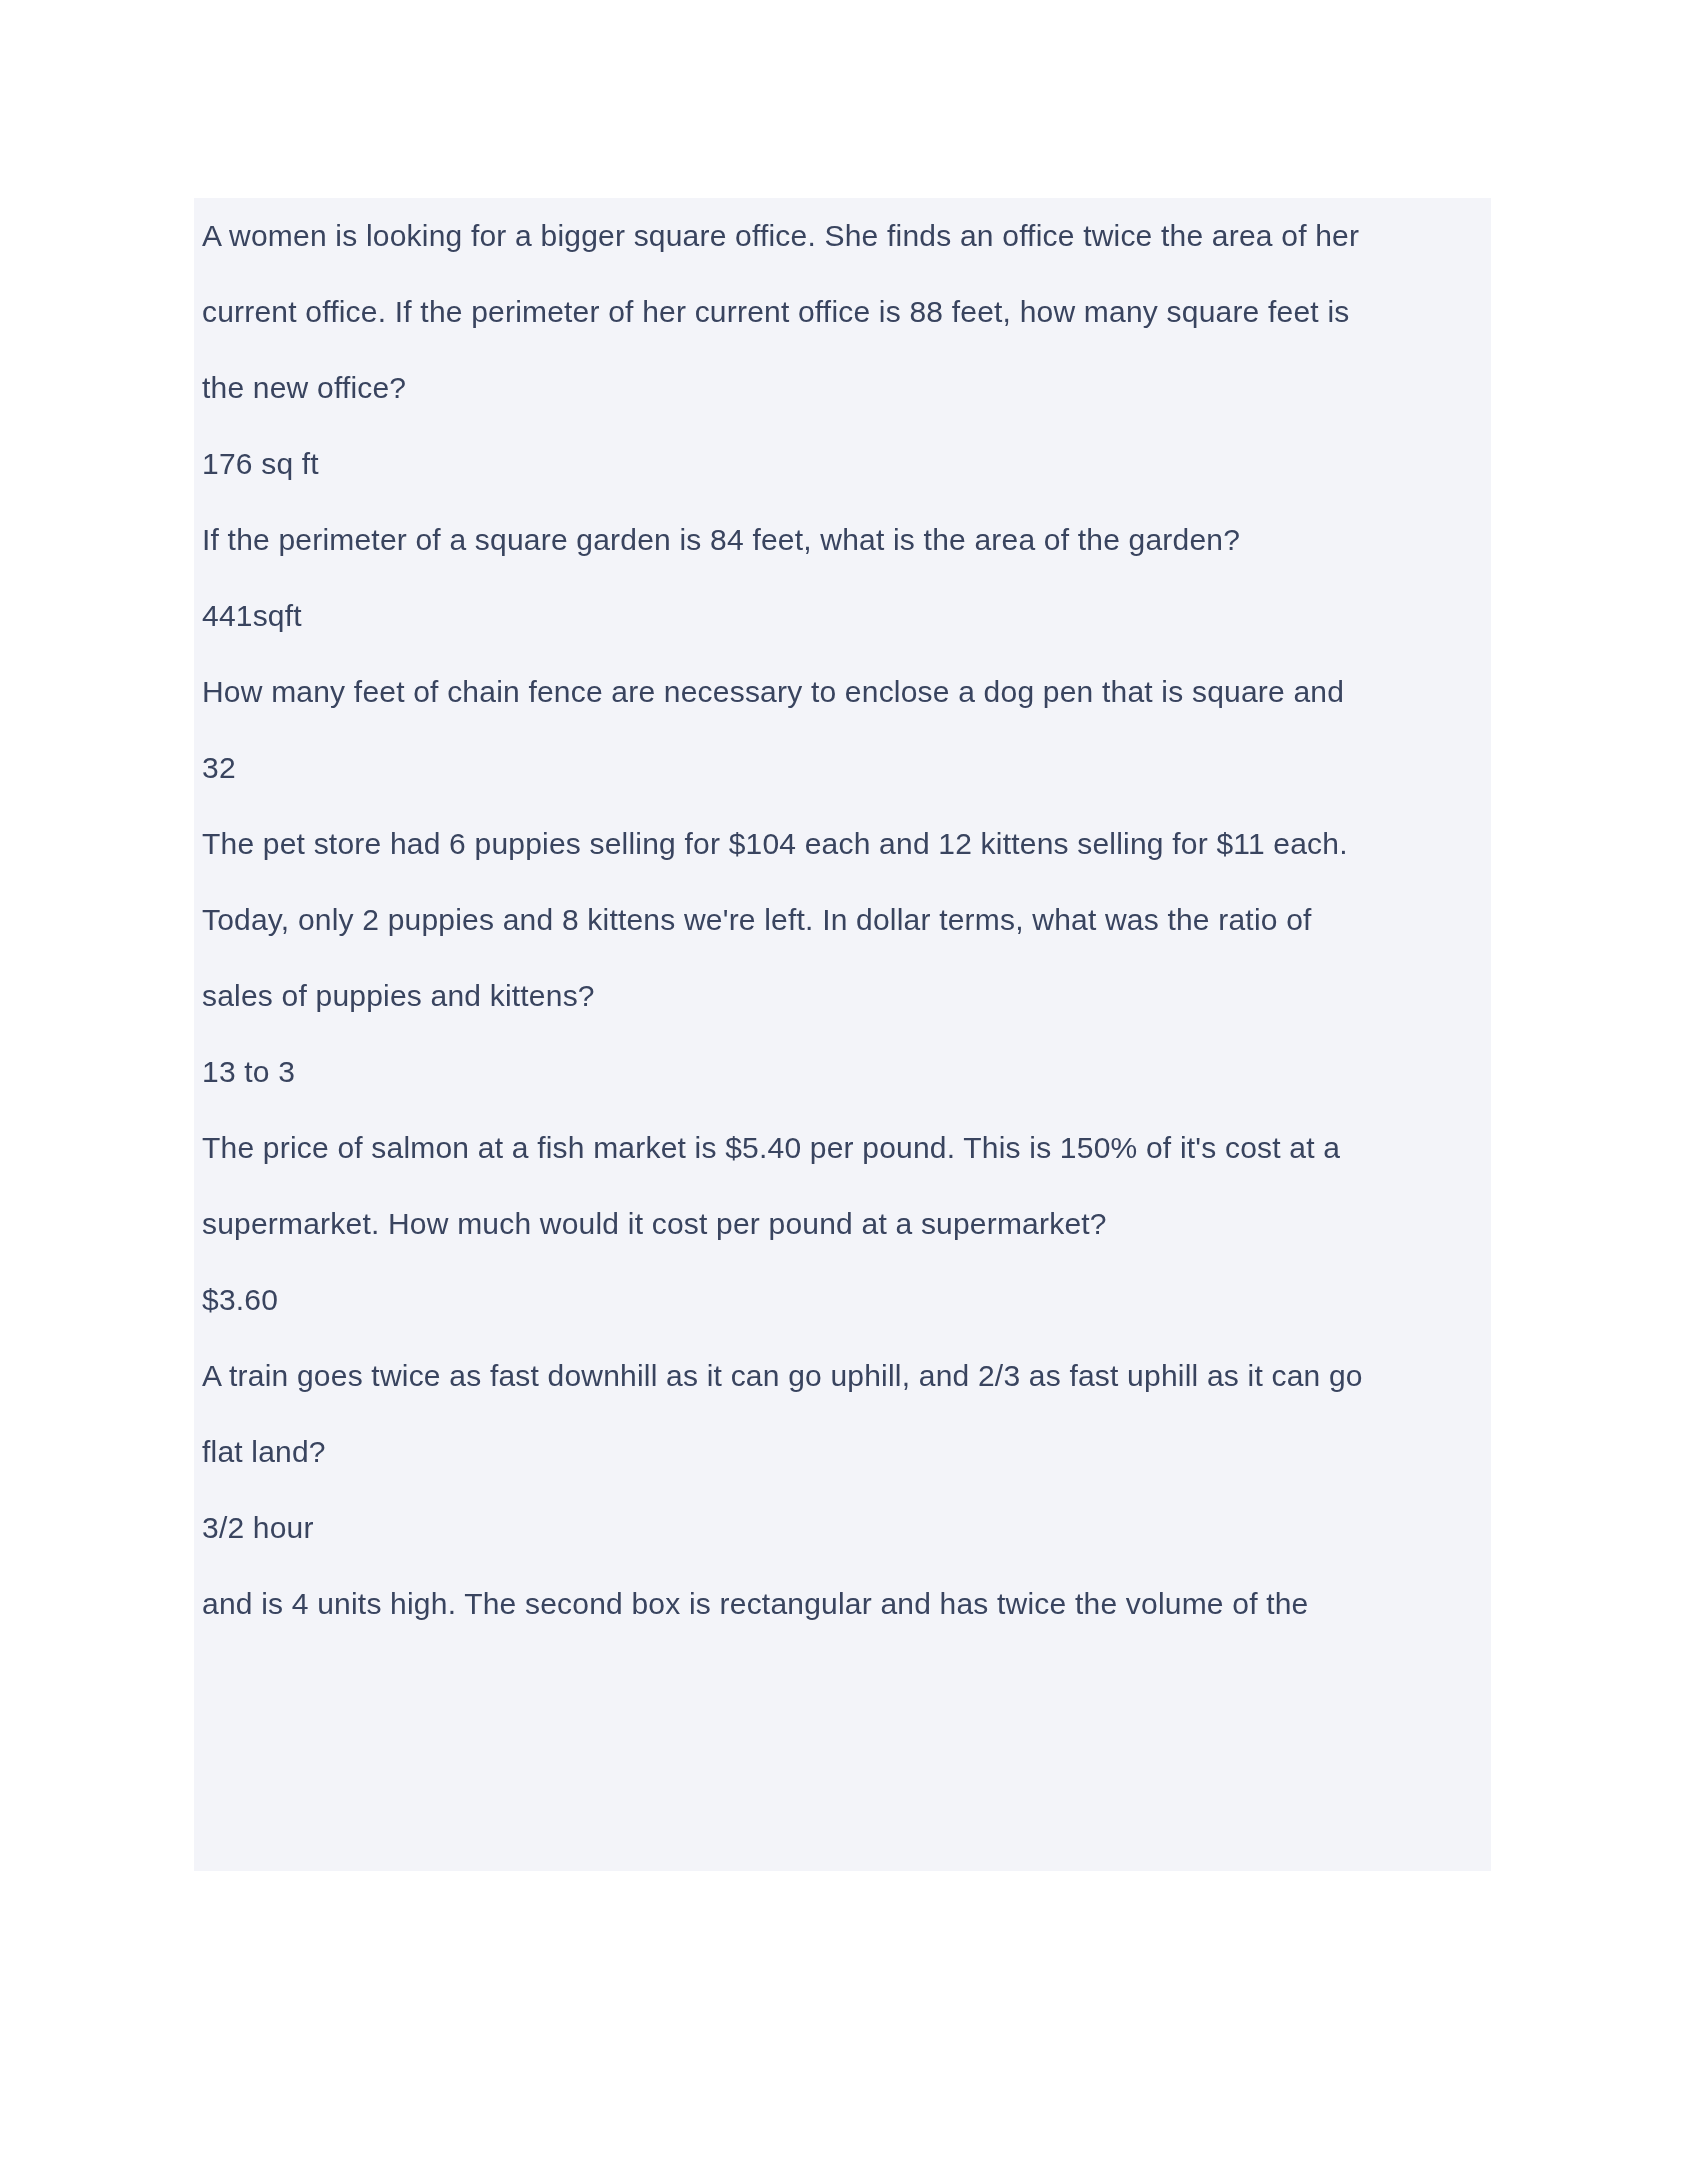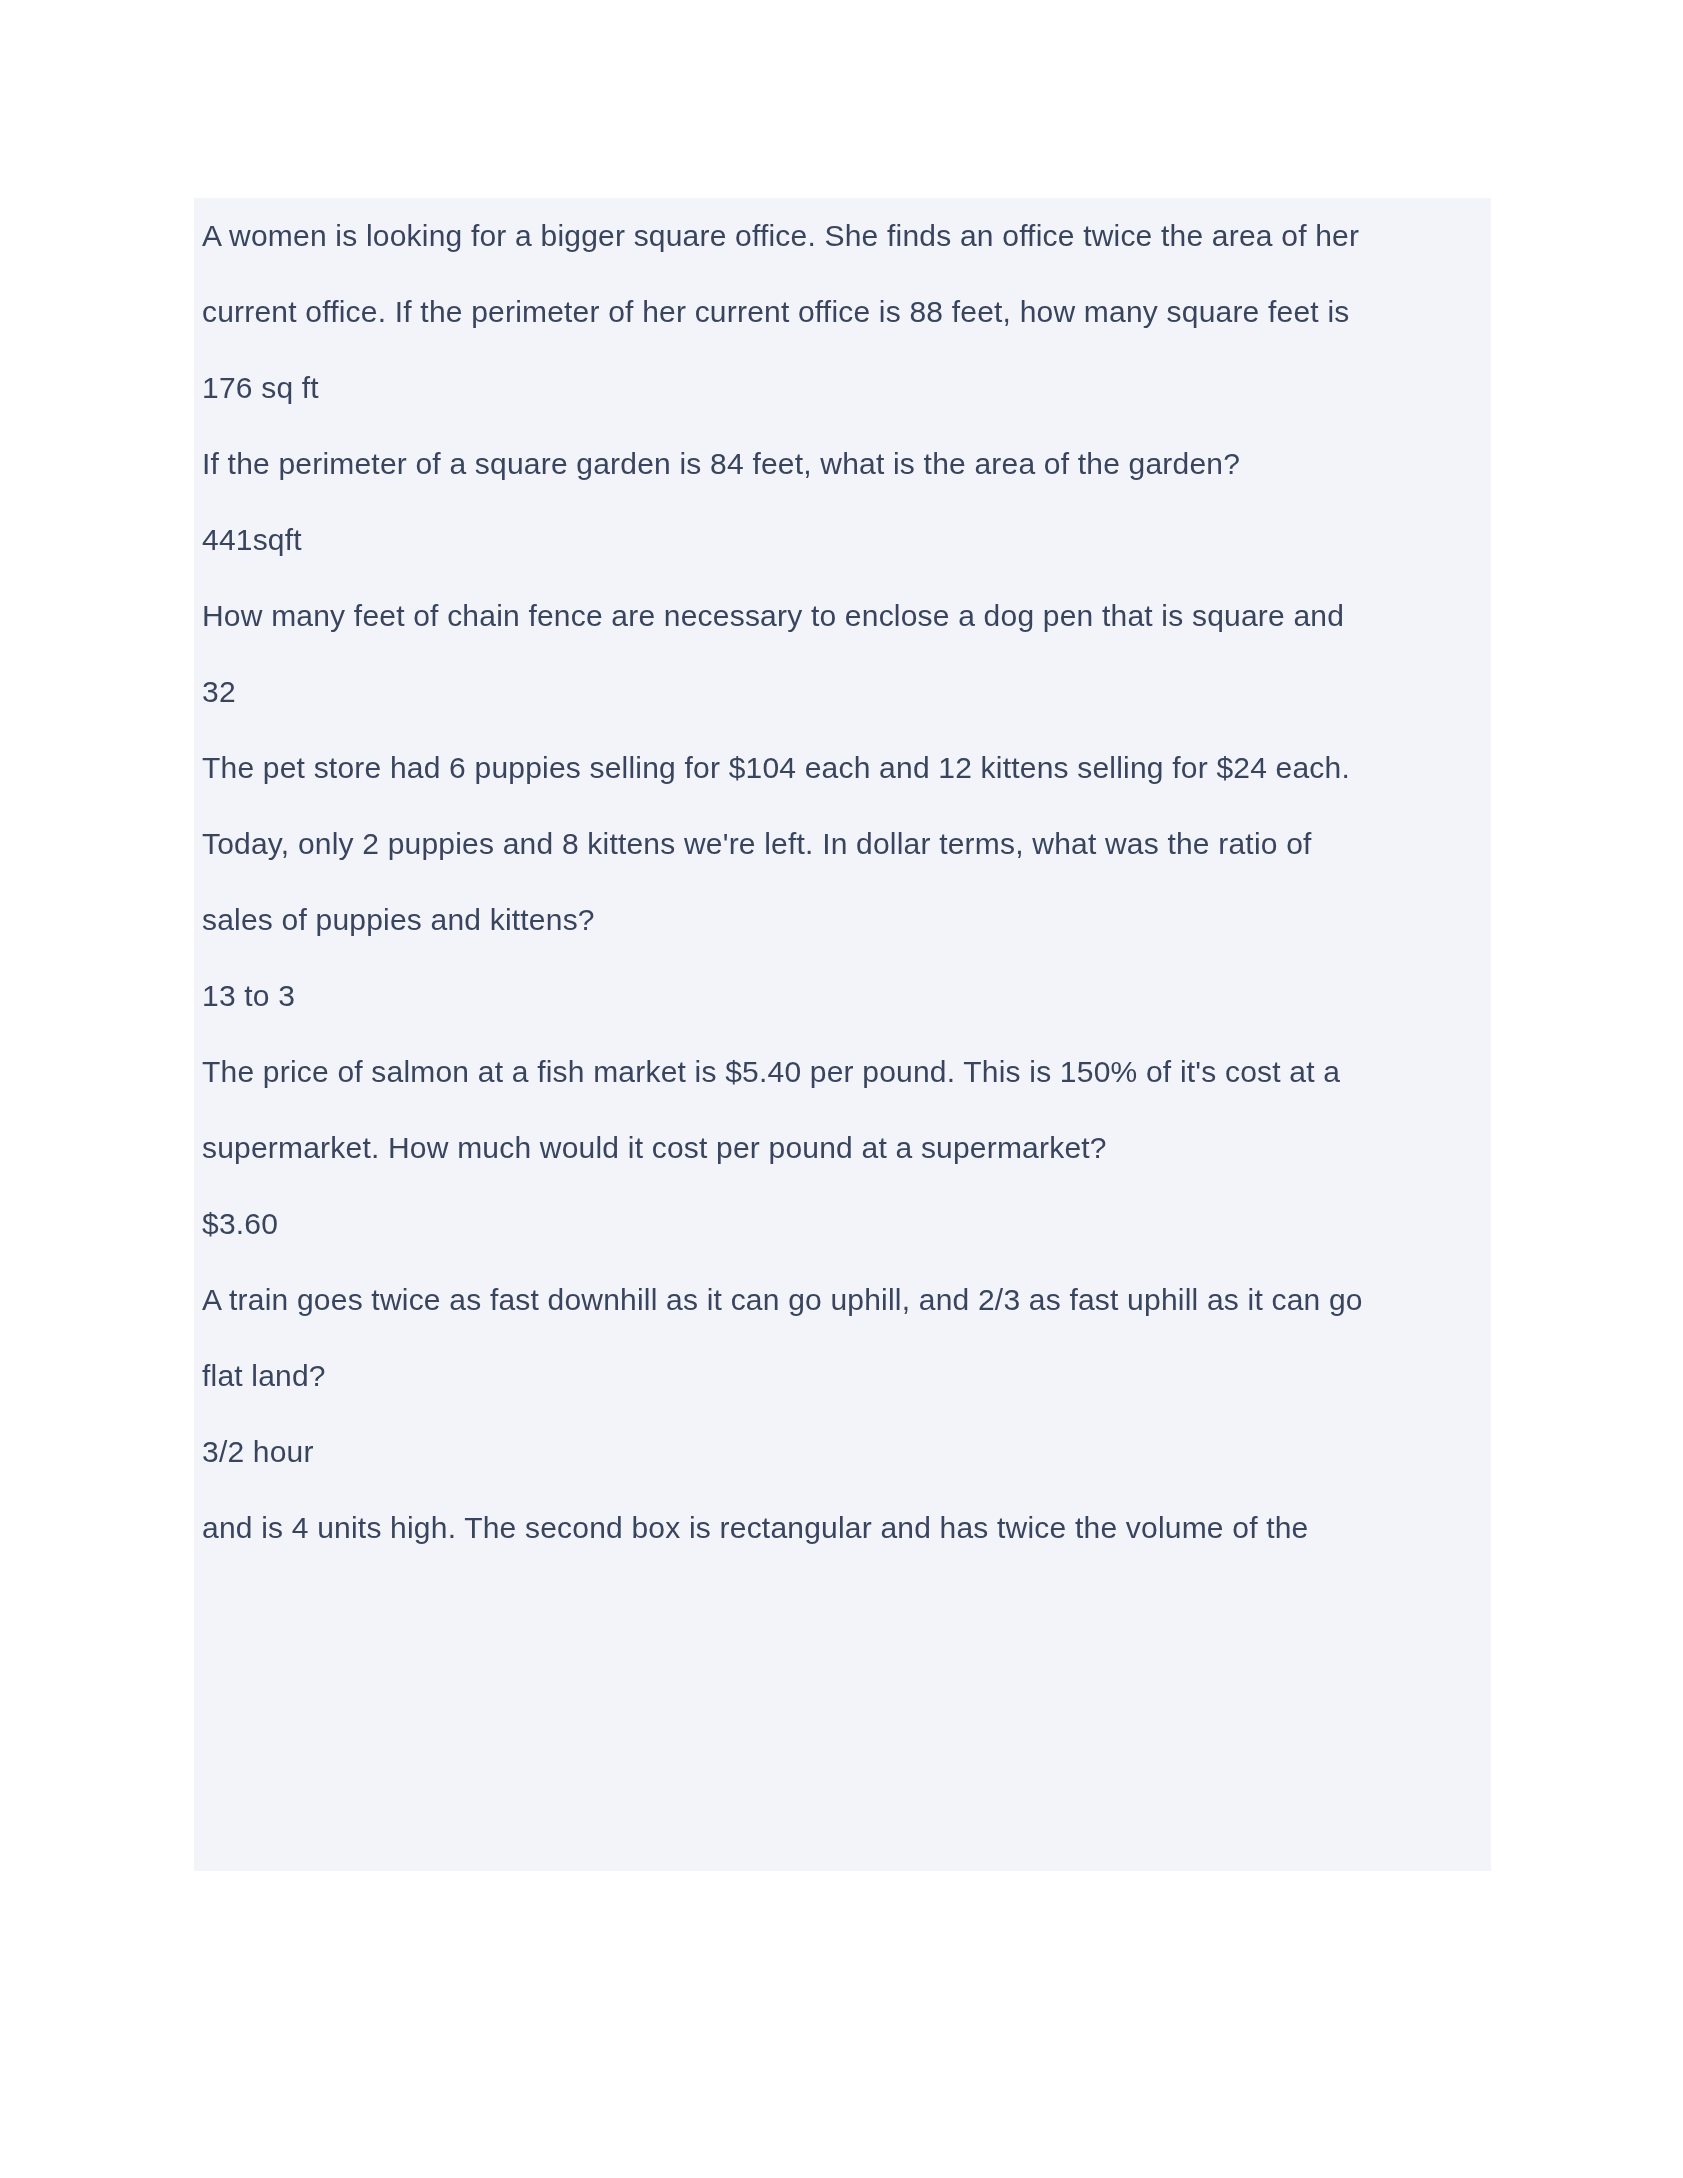--- a/index.html
+++ b/index.html
@@ -33,26 +33,27 @@
     letter-spacing: 0.2px;
   }
 </style>
 </head>
 <body>
 
 <div class="page">
   <div class="highlight-block">
     <div class="text-line">A women is looking for a bigger square office. She finds an office twice the area of her</div>
     <div class="text-line">current office. If the perimeter of her current office is 88 feet, how many square feet is</div>
+    <div class="text-line">the new office?</div>
     <div class="text-line">176 sq ft</div>
     <div class="text-line">If the perimeter of a square garden is 84 feet, what is the area of the garden?</div>
     <div class="text-line">441sqft</div>
     <div class="text-line">How many feet of chain fence are necessary to enclose a dog pen that is square and</div>
     <div class="text-line">32</div>
-    <div class="text-line">The pet store had 6 puppies selling for $104 each and 12 kittens selling for $24 each.</div>
+    <div class="text-line">The pet store had 6 puppies selling for $104 each and 12 kittens selling for $11 each.</div>
     <div class="text-line">Today, only 2 puppies and 8 kittens we're left. In dollar terms, what was the ratio of</div>
     <div class="text-line">sales of puppies and kittens?</div>
     <div class="text-line">13 to 3</div>
     <div class="text-line">The price of salmon at a fish market is $5.40 per pound. This is 150% of it's cost at a</div>
     <div class="text-line">supermarket. How much would it cost per pound at a supermarket?</div>
     <div class="text-line">$3.60</div>
     <div class="text-line">A train goes twice as fast downhill as it can go uphill, and 2/3 as fast uphill as it can go</div>
     <div class="text-line">flat land?</div>
     <div class="text-line">3/2 hour</div>
     <div class="text-line">and is 4 units high. The second box is rectangular and has twice the volume of the</div>

